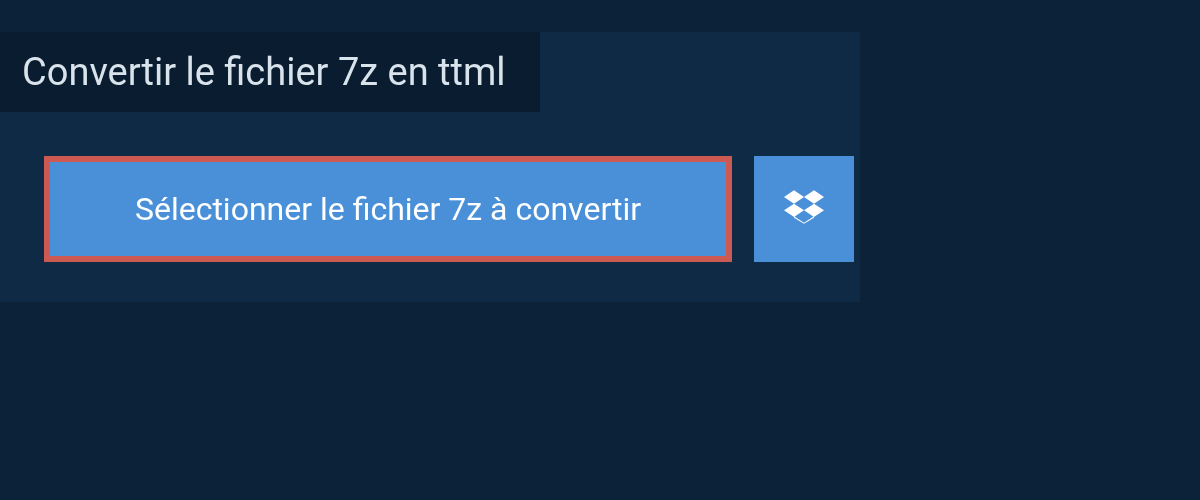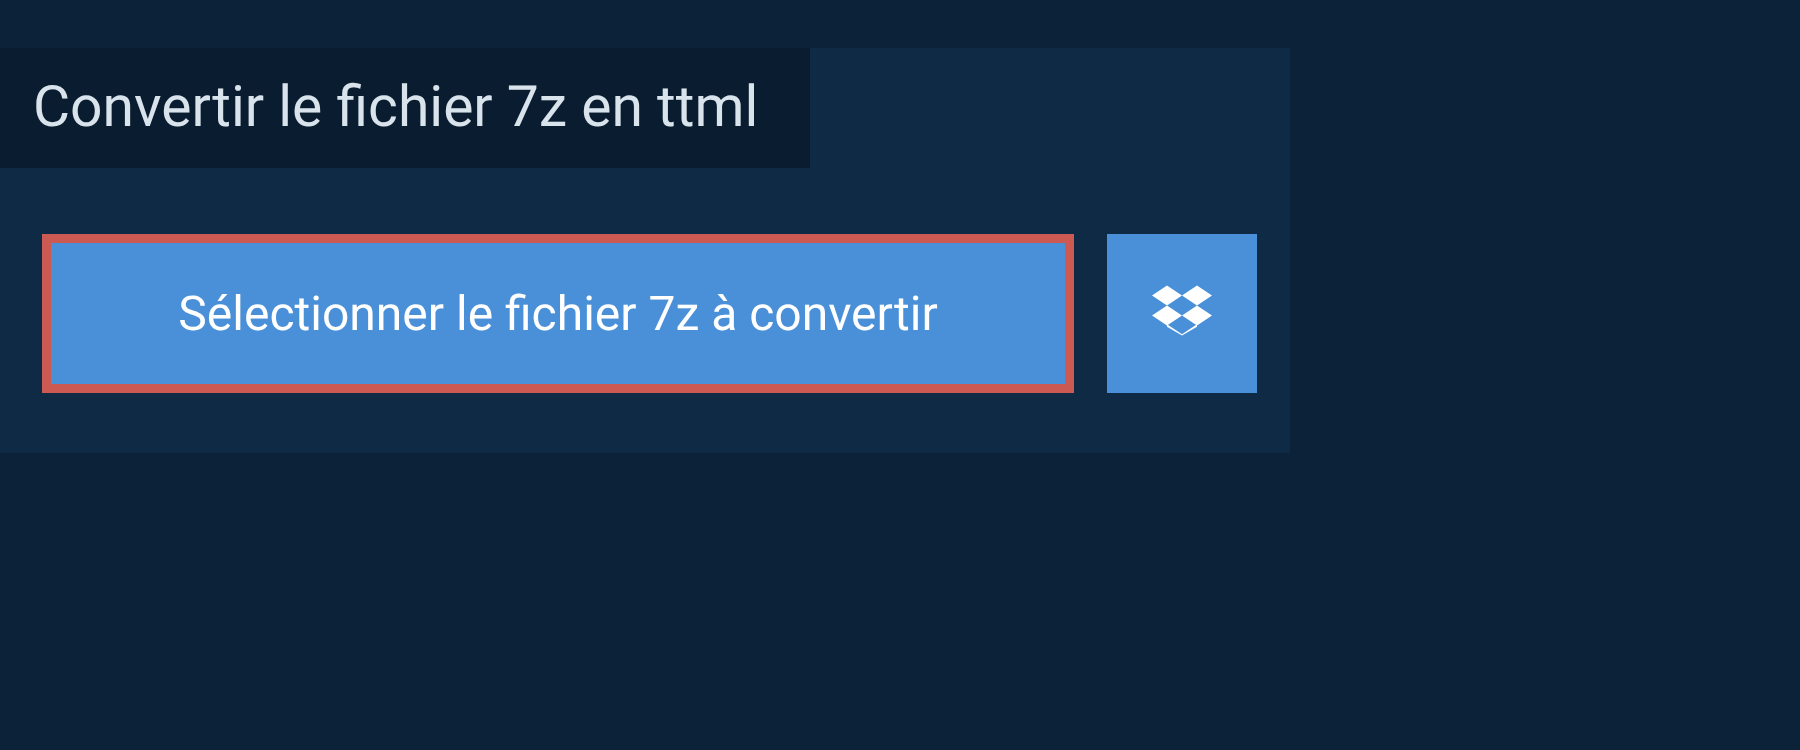--- a/index.html
+++ b/index.html
@@ -28,21 +28,21 @@
     }
     .title-text {
       color: #d9e3ec;
       font-size: 38px;
       font-weight: 400;
     }
     .button-row {
       display: flex;
       gap: 22px;
       margin-top: 44px;
-      margin-left: 28px;
+      margin-left: 44px;
     }
     .select-button {
       background: #4a90d9;
       border: 6px solid #cc5a52;
       color: #ffffff;
       font-size: 32px;
       font-weight: 400;
       padding: 28px 44px;
       cursor: pointer;
       display: flex;

